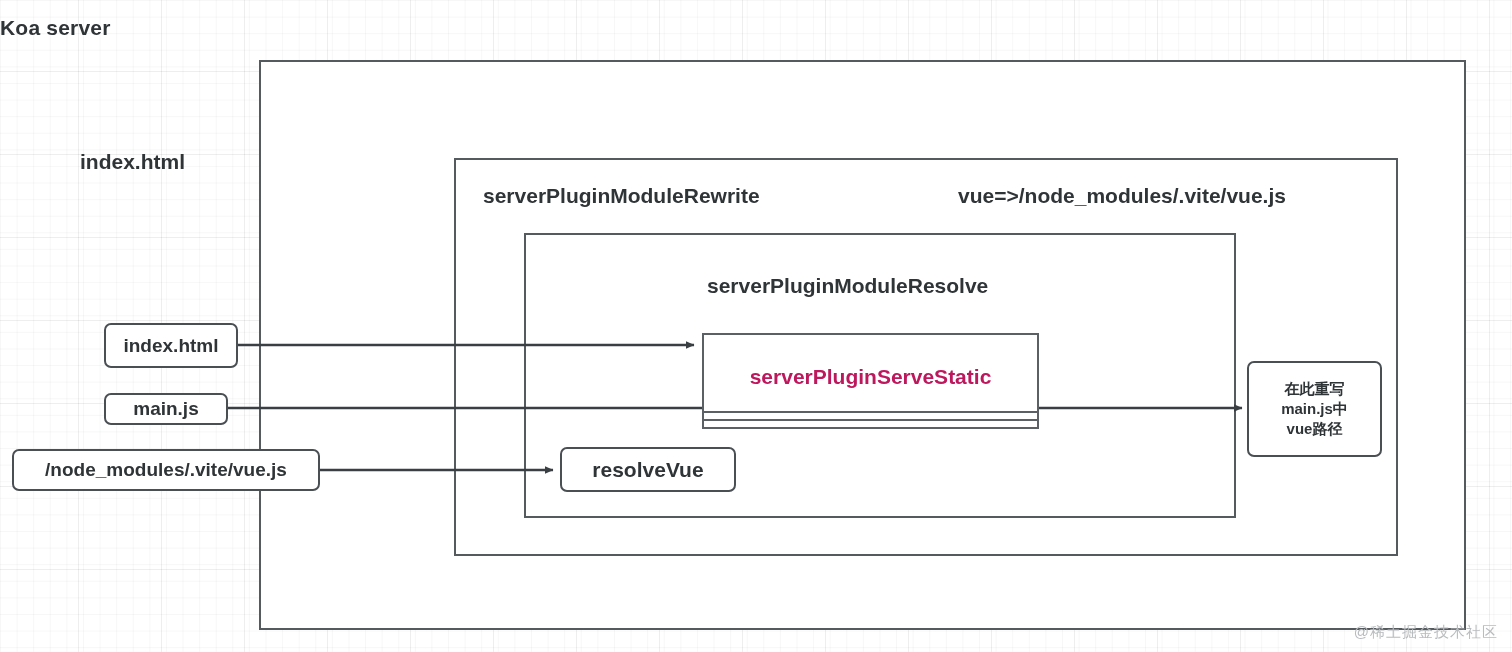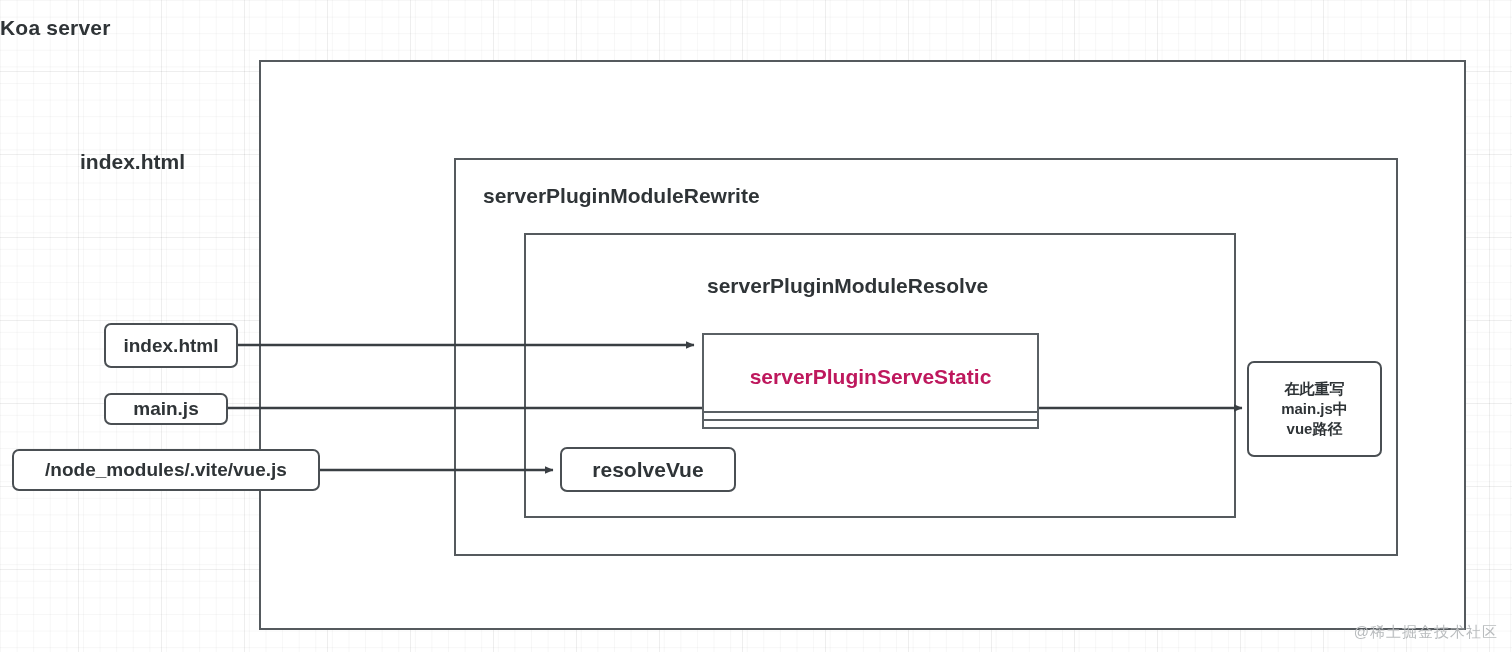--- a/index.html
+++ b/index.html
@@ -180,20 +180,21 @@
 
     <path d="M320,470 L553,470" stroke="#3a3f43" stroke-width="2.4" fill="none" marker-end="url(#arrowhead)"></path>
   </svg>
 
   <div class="label" id="koa-title">Koa server</div>
 
   <div class="label" id="index-html-title">index.html</div>
 
   <div class="label" id="rewrite-label">serverPluginModuleRewrite</div>
 
+  <div class="label" id="rewrite-mapping">vue=&gt;/node_modules/.vite/vue.js</div>
 
   <div class="label" id="resolve-label">serverPluginModuleResolve</div>
 
   <div class="box node-box" id="node-index-html">index.html</div>
 
   <div class="box node-box" id="node-main-js">main.js</div>
 
   <div class="box node-box" id="node-vue-path">/node_modules/.vite/vue.js</div>
 
   <div class="box sharp-box" id="node-serve-static">serverPluginServeStatic</div>

